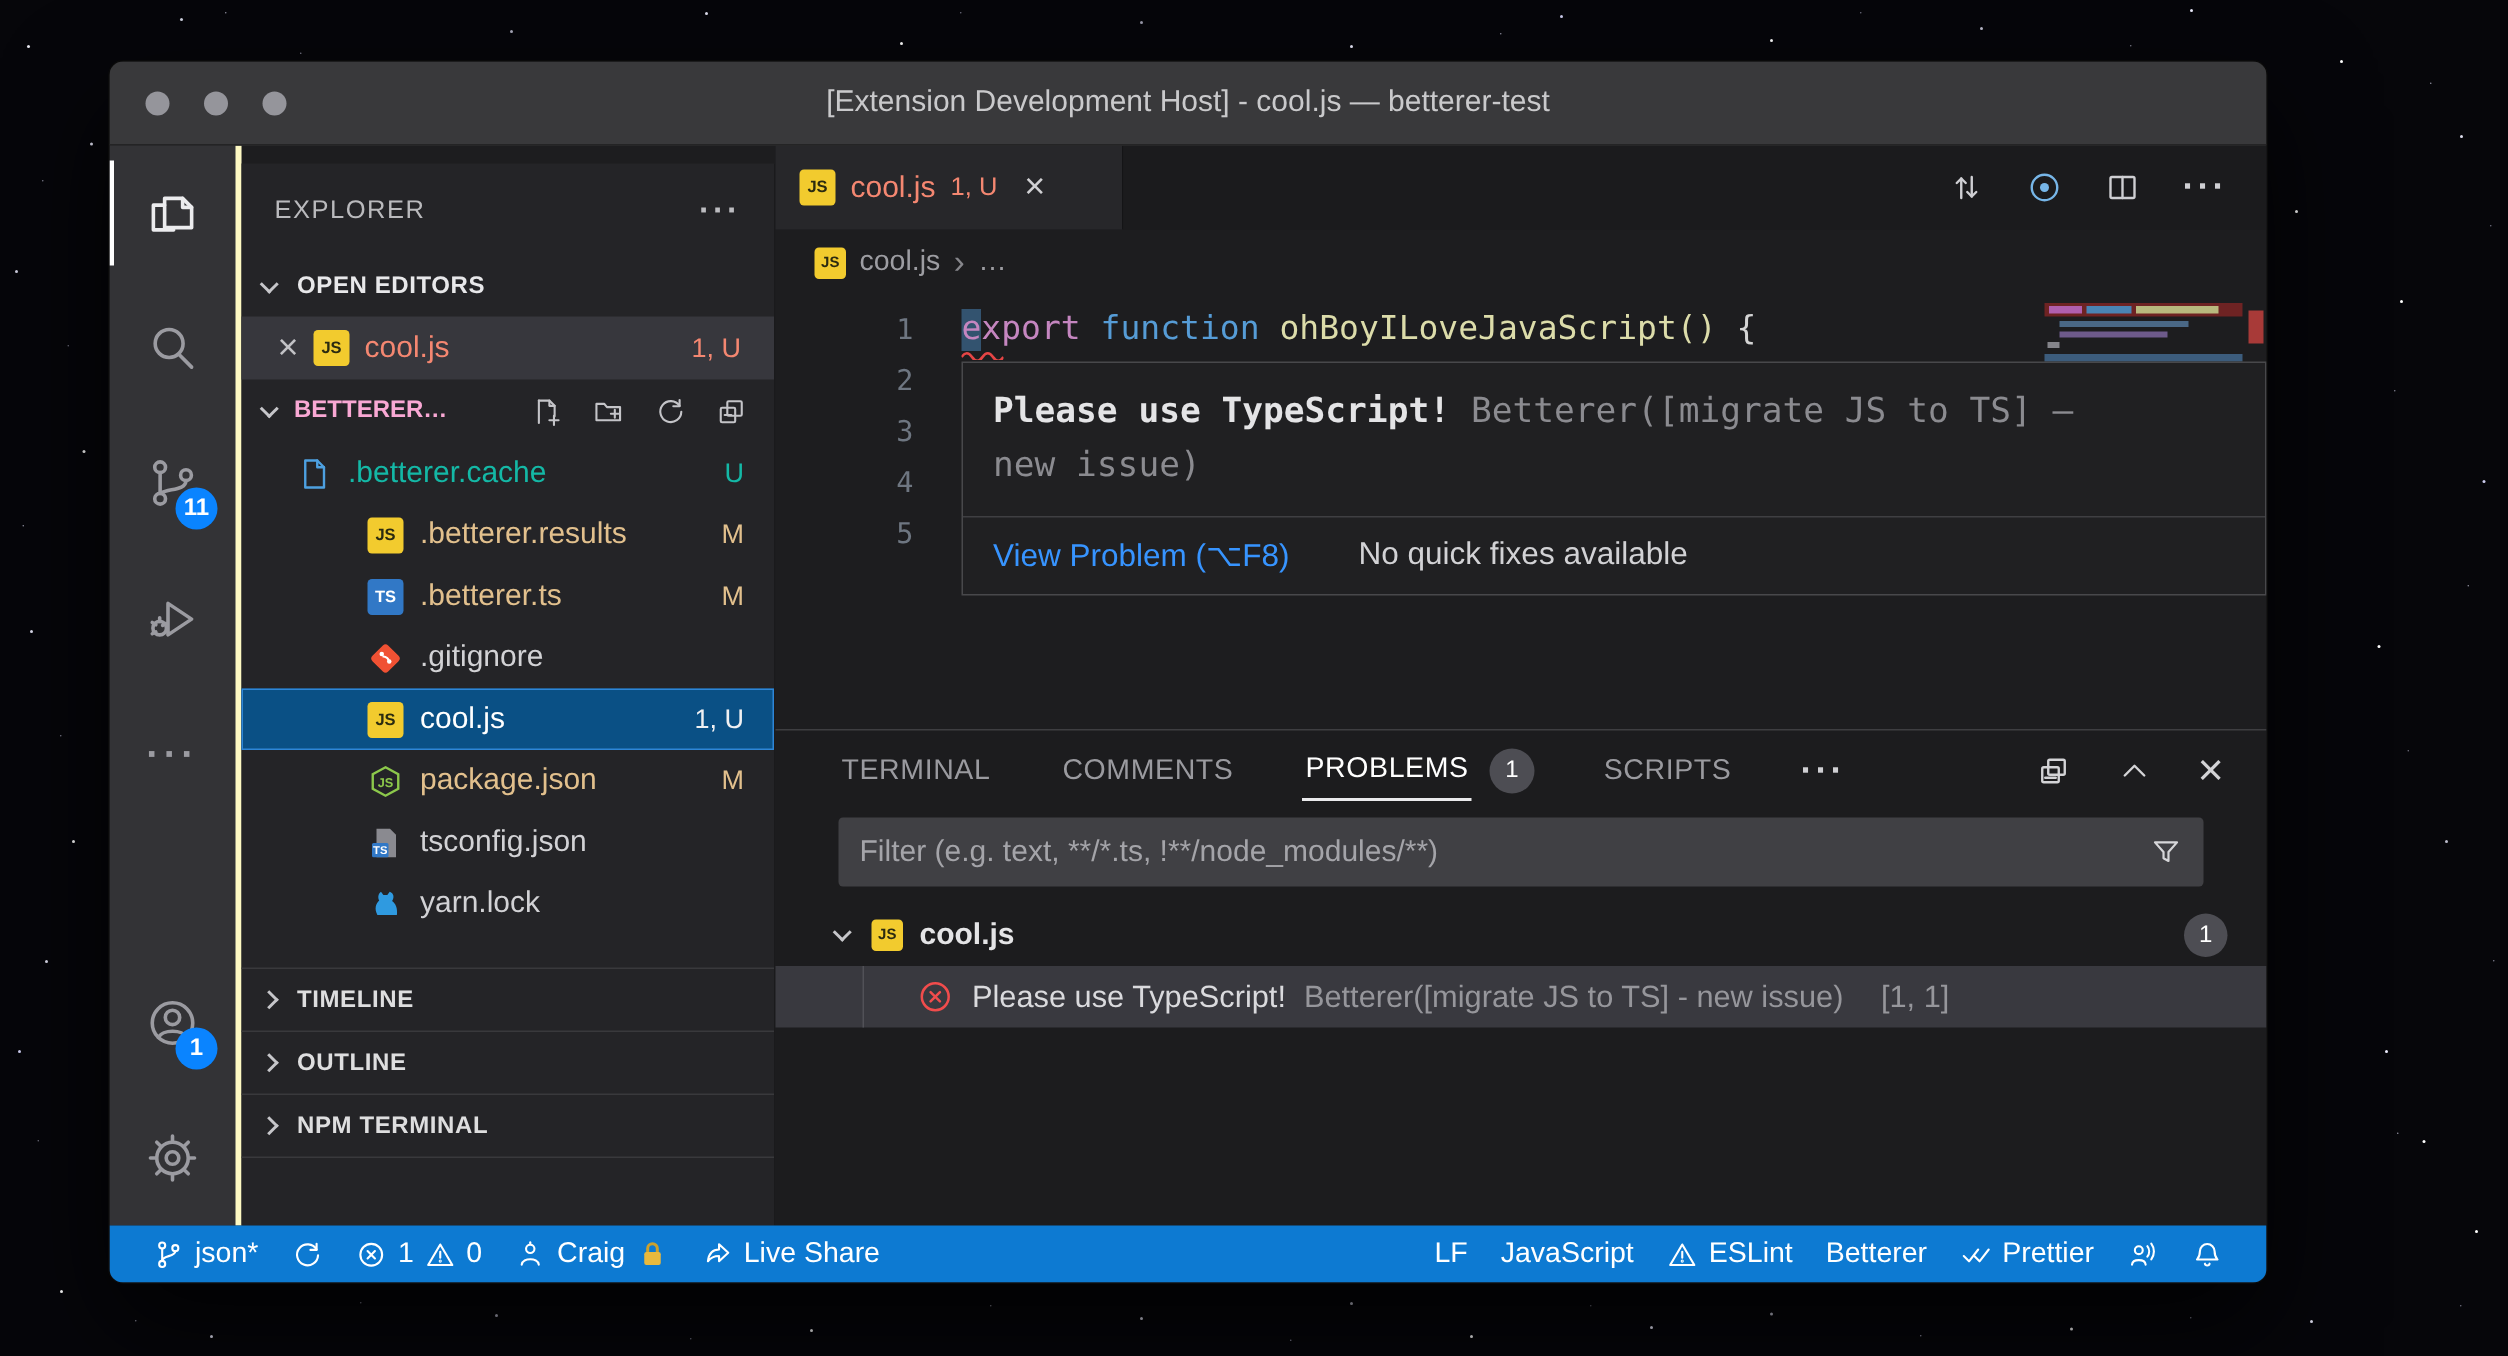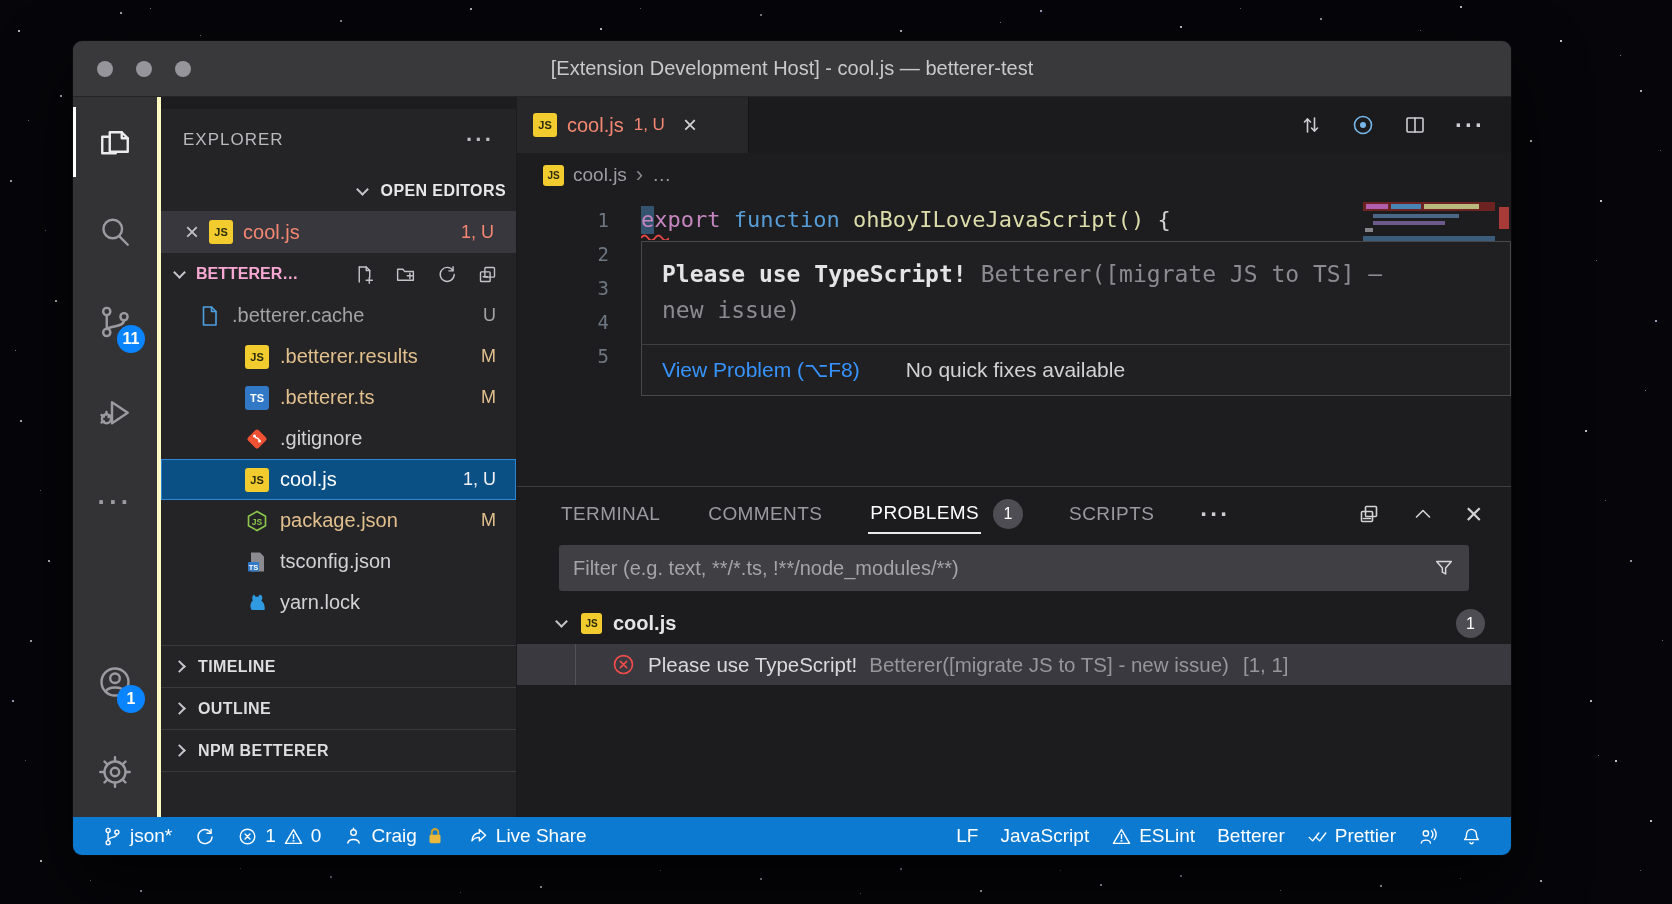--- a/index.html
+++ b/index.html
@@ -50,42 +50,42 @@
     display:flex; align-items:center; justify-content:center; }
   .ab-dots { font-size:26px; font-weight:bold; letter-spacing:3px; color:#9b9ba1; }
 
   
   .sidebar { width:356px; flex:0 0 auto; background:#242427; border-right:1px solid #1a1a1c;
     color:#cccccf; display:flex; flex-direction:column; font-size:20px;margin-top:12px; }
   .sb-header { height:62px; display:flex; align-items:center; padding:0 22px; color:#bababd;
     font-size:17px; letter-spacing:1px; }
   .sb-header-dots { margin-left:auto; font-size:22px; font-weight:bold; letter-spacing:2px; color:#bcbcc0; }
   .sb-sec { height:40px; display:flex; align-items:center; gap:10px; padding:0 10px; font-weight:bold;
-    font-size:16px; letter-spacing:.4px; color:#e8e8ea;justify-content:flex-end; }
+    font-size:16px; letter-spacing:.4px; color:#e8e8ea; }
   .cv { display:inline-block; width:9px; height:9px; border-right:2px solid #c6c6ca; border-bottom:2px solid #c6c6ca;
     transform:rotate(45deg); margin:-4px 4px 0 4px; }
   .cv.right { transform:rotate(-45deg); margin:0 4px 0 4px; }
   .oe-row { height:42px; background:#37373d; display:flex; align-items:center; gap:10px; padding:0 22px 0 24px; }
   .oe-close { color:#c2c2c6; font-size:24px; line-height:1; }
   .chip { width:24px; height:24px; border-radius:3px; display:flex; align-items:center; justify-content:center;
     font-weight:bold; font-size:11px; flex:0 0 auto; }
   .chip.js { background:#f2cb2e; color:#2b2b10; }
   .chip.ts { background:#3178c6; color:#fff; }
   .chip.sm { width:21px; height:21px; font-size:10px; }
   .err-text { color:#f48771; }
   .oe-badge { margin-left:auto; color:#f48771; font-size:18px; }
   .folder-row { height:42px; display:flex; align-items:center; gap:8px; padding:0 18px 0 10px;
     font-weight:bold; font-size:16px; color:#f9a8d4; }
   .folder-actions { margin-left:auto; display:flex; gap:20px; color:#c4c4c8; }
   .folder-actions svg { width:21px; height:21px; }
   .file-row { height:41px; display:flex; align-items:center; gap:11px; padding:0 20px 0 84px; color:#d2d2d5; }
   .file-row .ficon { width:24px; height:24px; flex:0 0 auto; display:flex; align-items:center; justify-content:center; }
   .file-row .ficon svg { width:24px; height:24px; }
   .fbadge { margin-left:auto; font-size:18px; }
-  .file-row.untracked, .file-row.untracked .fbadge { color:#a3a3a3;padding-left:36px; }
+  .file-row.untracked, .file-row.untracked .fbadge { color:#14b8a6;padding-left:36px; }
   .file-row.modified, .file-row.modified .fbadge { color:#e2c08d; }
   .file-row.selected { background:#0a5085; outline:1.5px solid #2e86d6; outline-offset:-1.5px; color:#ffffff; }
   .file-row.selected .fbadge { color:#f0f0f2; }
   .sb-bottom { margin-top:22px; border-top:1px solid #39393c; }
   .sb-collapsed { height:42px; display:flex; align-items:center; gap:10px; padding:0 10px;
     font-weight:bold; font-size:16px; letter-spacing:.4px; color:#dededf; border-bottom:1px solid #39393c; }
 
   
   .editor-col { flex:1; display:flex; flex-direction:column; min-width:0; background:#1d1d1f; }
   .tabbar { height:56px; flex:0 0 auto; background:#1b1b1d; display:flex; align-items:stretch; }
@@ -156,21 +156,21 @@
   .tree-file-row { height:41px; display:flex; align-items:center; gap:11px; padding:0 26px 0 36px; }
   .tree-fname { color:#e4e4e6; font-size:20px; font-weight:bold; }
   .tree-badge { margin-left:auto; width:29px; height:29px; border-radius:50%; background:#4d4d53; color:#fff;
     font-size:16px; display:flex; align-items:center; justify-content:center; }
   .tree-problem-row { height:41px; background:#39393f; display:flex; align-items:center; gap:12px;
     padding-left:94px; position:relative; font-size:20.5px; }
   .tree-problem-row::before { content:""; position:absolute; left:58px; top:0; bottom:0; width:1px; background:#515157; }
   .tree-problem-row svg { width:25px; height:25px; color:#f14c4c; flex:0 0 auto; }
   .prob-msg { color:#dadadd; }
   .prob-src { color:#96969b; }
-  .prob-pos { color:#96969b; margin-left:2px; }
+  .prob-pos { color:#96969b; margin-left:13px; }
 
   
   .statusbar { height:38px; flex:0 0 auto; background:#0d7ad2; color:#ffffff; display:flex; align-items:center;
     padding:0 18px; font-size:19px; }
   .sbi { display:flex; align-items:center; gap:7px; padding:0 11px; height:100%; }
   .sbi svg { width:21px; height:21px; }
   .sb-right { margin-left:auto; display:flex; align-items:center; height:100%; }
   .gold { color:#e8b93e; }
 
   svg.icn { fill:none; stroke:currentColor; stroke-width:1.6; stroke-linecap:round; stroke-linejoin:round; }
@@ -367,21 +367,21 @@
         <div class="sb-collapsed">
           <span class="cv right"></span>
           <span>TIMELINE</span>
         </div>
         <div class="sb-collapsed">
           <span class="cv right"></span>
           <span>OUTLINE</span>
         </div>
         <div class="sb-collapsed">
           <span class="cv right"></span>
-          <span>NPM BETTERER</span>
+          <span>NPM TERMINAL</span>
         </div>
       </div>
     </div>
 
     <div class="editor-col">
       <div class="tabbar">
         <div class="tab">
           <span class="chip js">JS</span>
           <span class="tab-name">cool.js</span>
           <span class="tab-badge">1, U</span>

